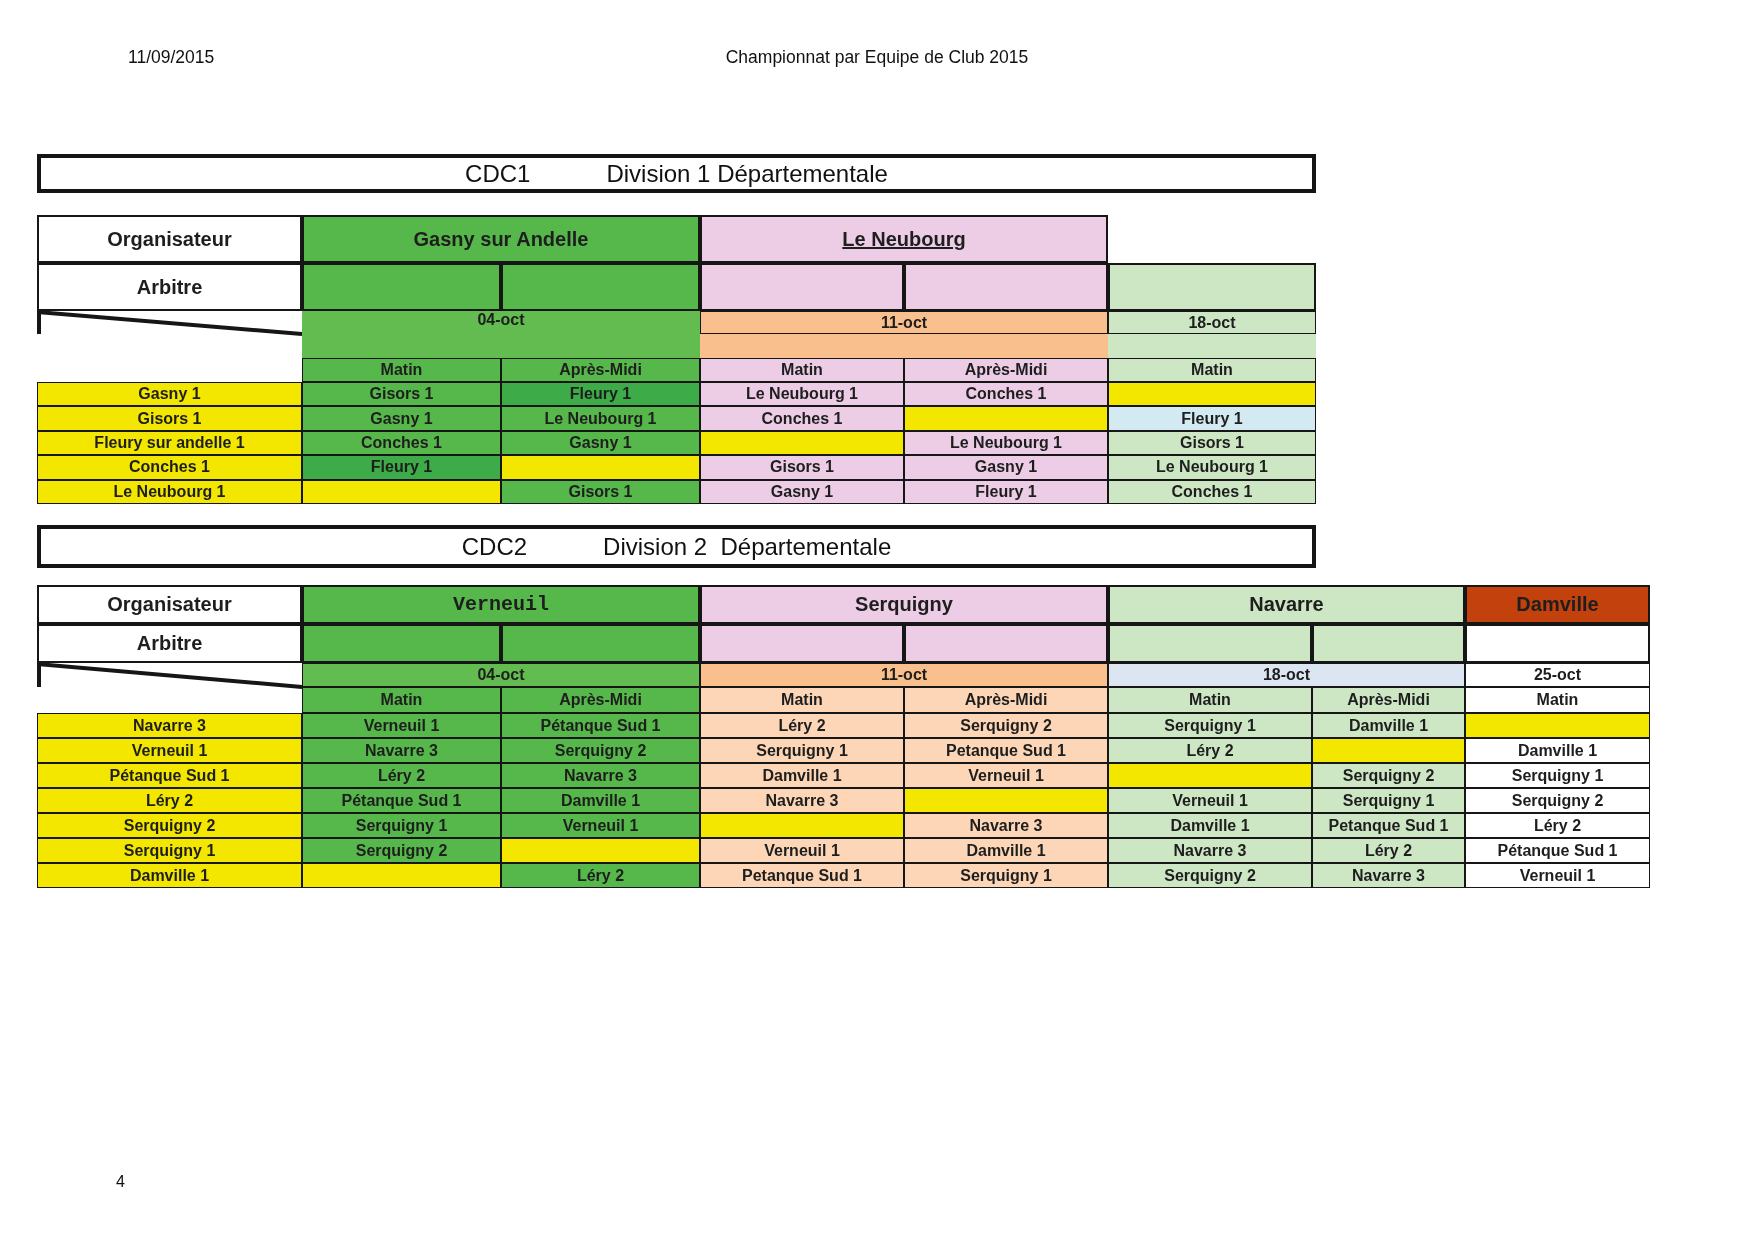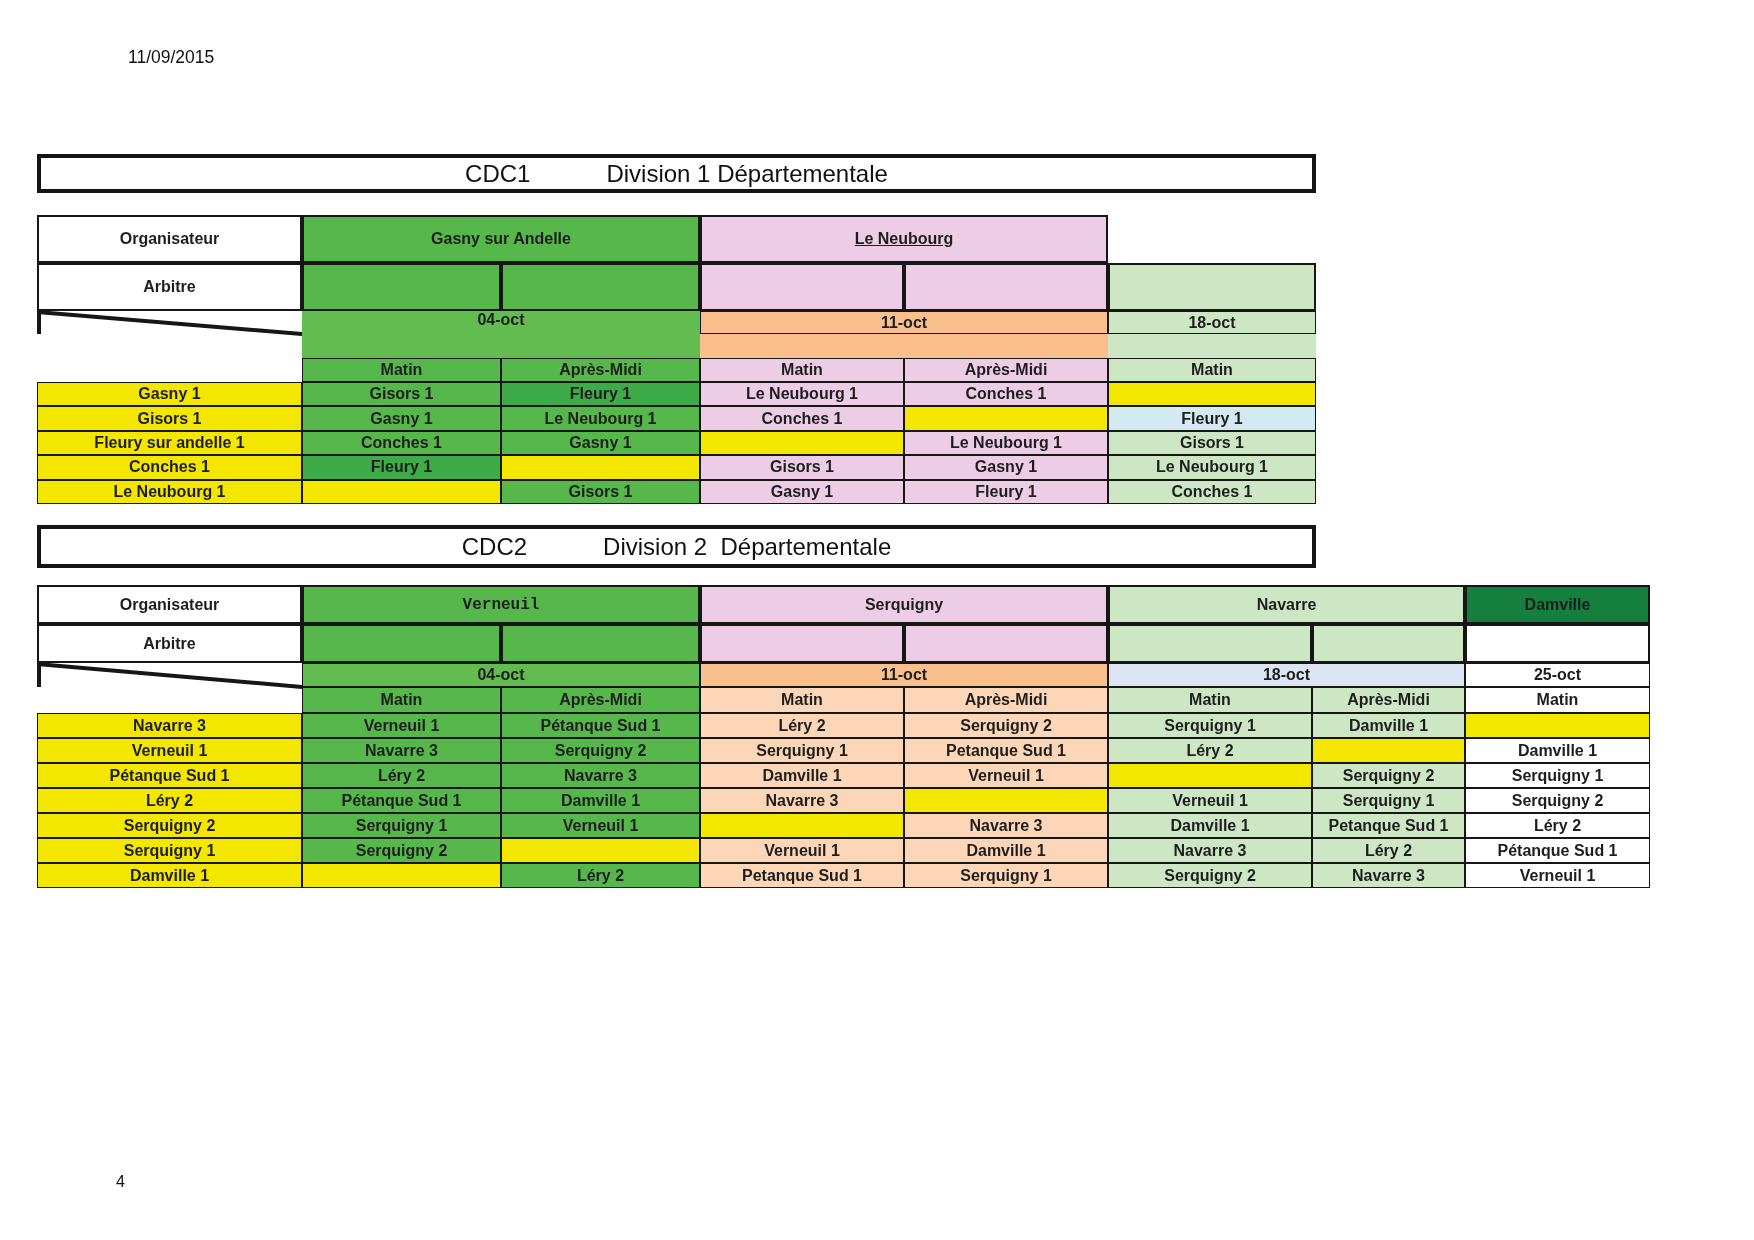--- a/index.html
+++ b/index.html
@@ -13,28 +13,29 @@
   .pagenum { position: absolute; left: 116px; top: 1173px; font-size: 16px; color: #111; }
   .title-box { position: absolute; box-sizing: border-box; border: 4px solid #141414; background: #fff;
                display: flex; align-items: center; justify-content: center; font-size: 24px; color: #111; }
   .title-box .code { margin-right: 76px; }
   .title-box .name { white-space: pre; }
   .cell { position: absolute; box-sizing: border-box; border: 2px solid #161616;
           display: flex; align-items: center; justify-content: center;
           font-weight: bold; font-size: 16px; color: #1e1e1e; white-space: nowrap; overflow: hidden; }
   .cell.thin { border-width: 1.5px; }
   .cell.noborder { border: none; }
-  .cell.hdr-cell { font-size: 16px; }
+  .cell.hdr-cell { font-size: 20px; }
   .diag { position: absolute; }
 </style>
 </head>
 <body>
 
 <div id="page">
   <div class="hdr hdr-date">11/09/2015</div>
+  <div class="hdr hdr-title"><span>Championnat par Equipe de Club 2015</span></div>
   <div class="pagenum">4</div>
 <div class="title-box" style="left: 37px; top: 154px; width: 1279px; height: 39px;">
       <span class="code">CDC1</span>
       <span class="name">Division 1 Départementale</span>
     </div>
     <div class="cell hdr-cell" style="left: 37px; top: 215px; width: 265px; height: 48px; background: rgb(255, 255, 255);">
       <span>Organisateur</span>
     </div>
     <div class="cell hdr-cell" style="left: 37px; top: 263px; width: 265px; height: 48px; background: rgb(255, 255, 255);">
       <span>Arbitre</span>
@@ -388,21 +389,21 @@
     </div>
     <div class="cell thin" style="left: 1312px; top: 813px; width: 153px; height: 25px; background: rgb(205, 230, 196);">
       <span>Petanque Sud 1</span>
     </div>
     <div class="cell thin" style="left: 1312px; top: 838px; width: 153px; height: 25px; background: rgb(205, 230, 196);">
       <span>Léry 2</span>
     </div>
     <div class="cell thin" style="left: 1312px; top: 863px; width: 153px; height: 25px; background: rgb(205, 230, 196);">
       <span>Navarre 3</span>
     </div>
-    <div class="cell hdr-cell" style="left: 1465px; top: 585px; width: 185px; height: 39px; background: #15803d;">
+    <div class="cell hdr-cell" style="left: 1465px; top: 585px; width: 185px; height: 39px; background: #c2410c;">
       <span>Damville</span>
     </div>
     <div class="cell thin" style="left: 1465px; top: 663px; width: 185px; height: 24px; background: rgb(255, 255, 255);">
       <span>25-oct</span>
     </div>
     <div class="cell" style="left: 1465px; top: 624px; width: 185px; height: 39px; background: rgb(255, 255, 255);">
       <span></span>
     </div>
     <div class="cell thin" style="left: 1465px; top: 687px; width: 185px; height: 26px; background: rgb(255, 255, 255);">
       <span>Matin</span>

